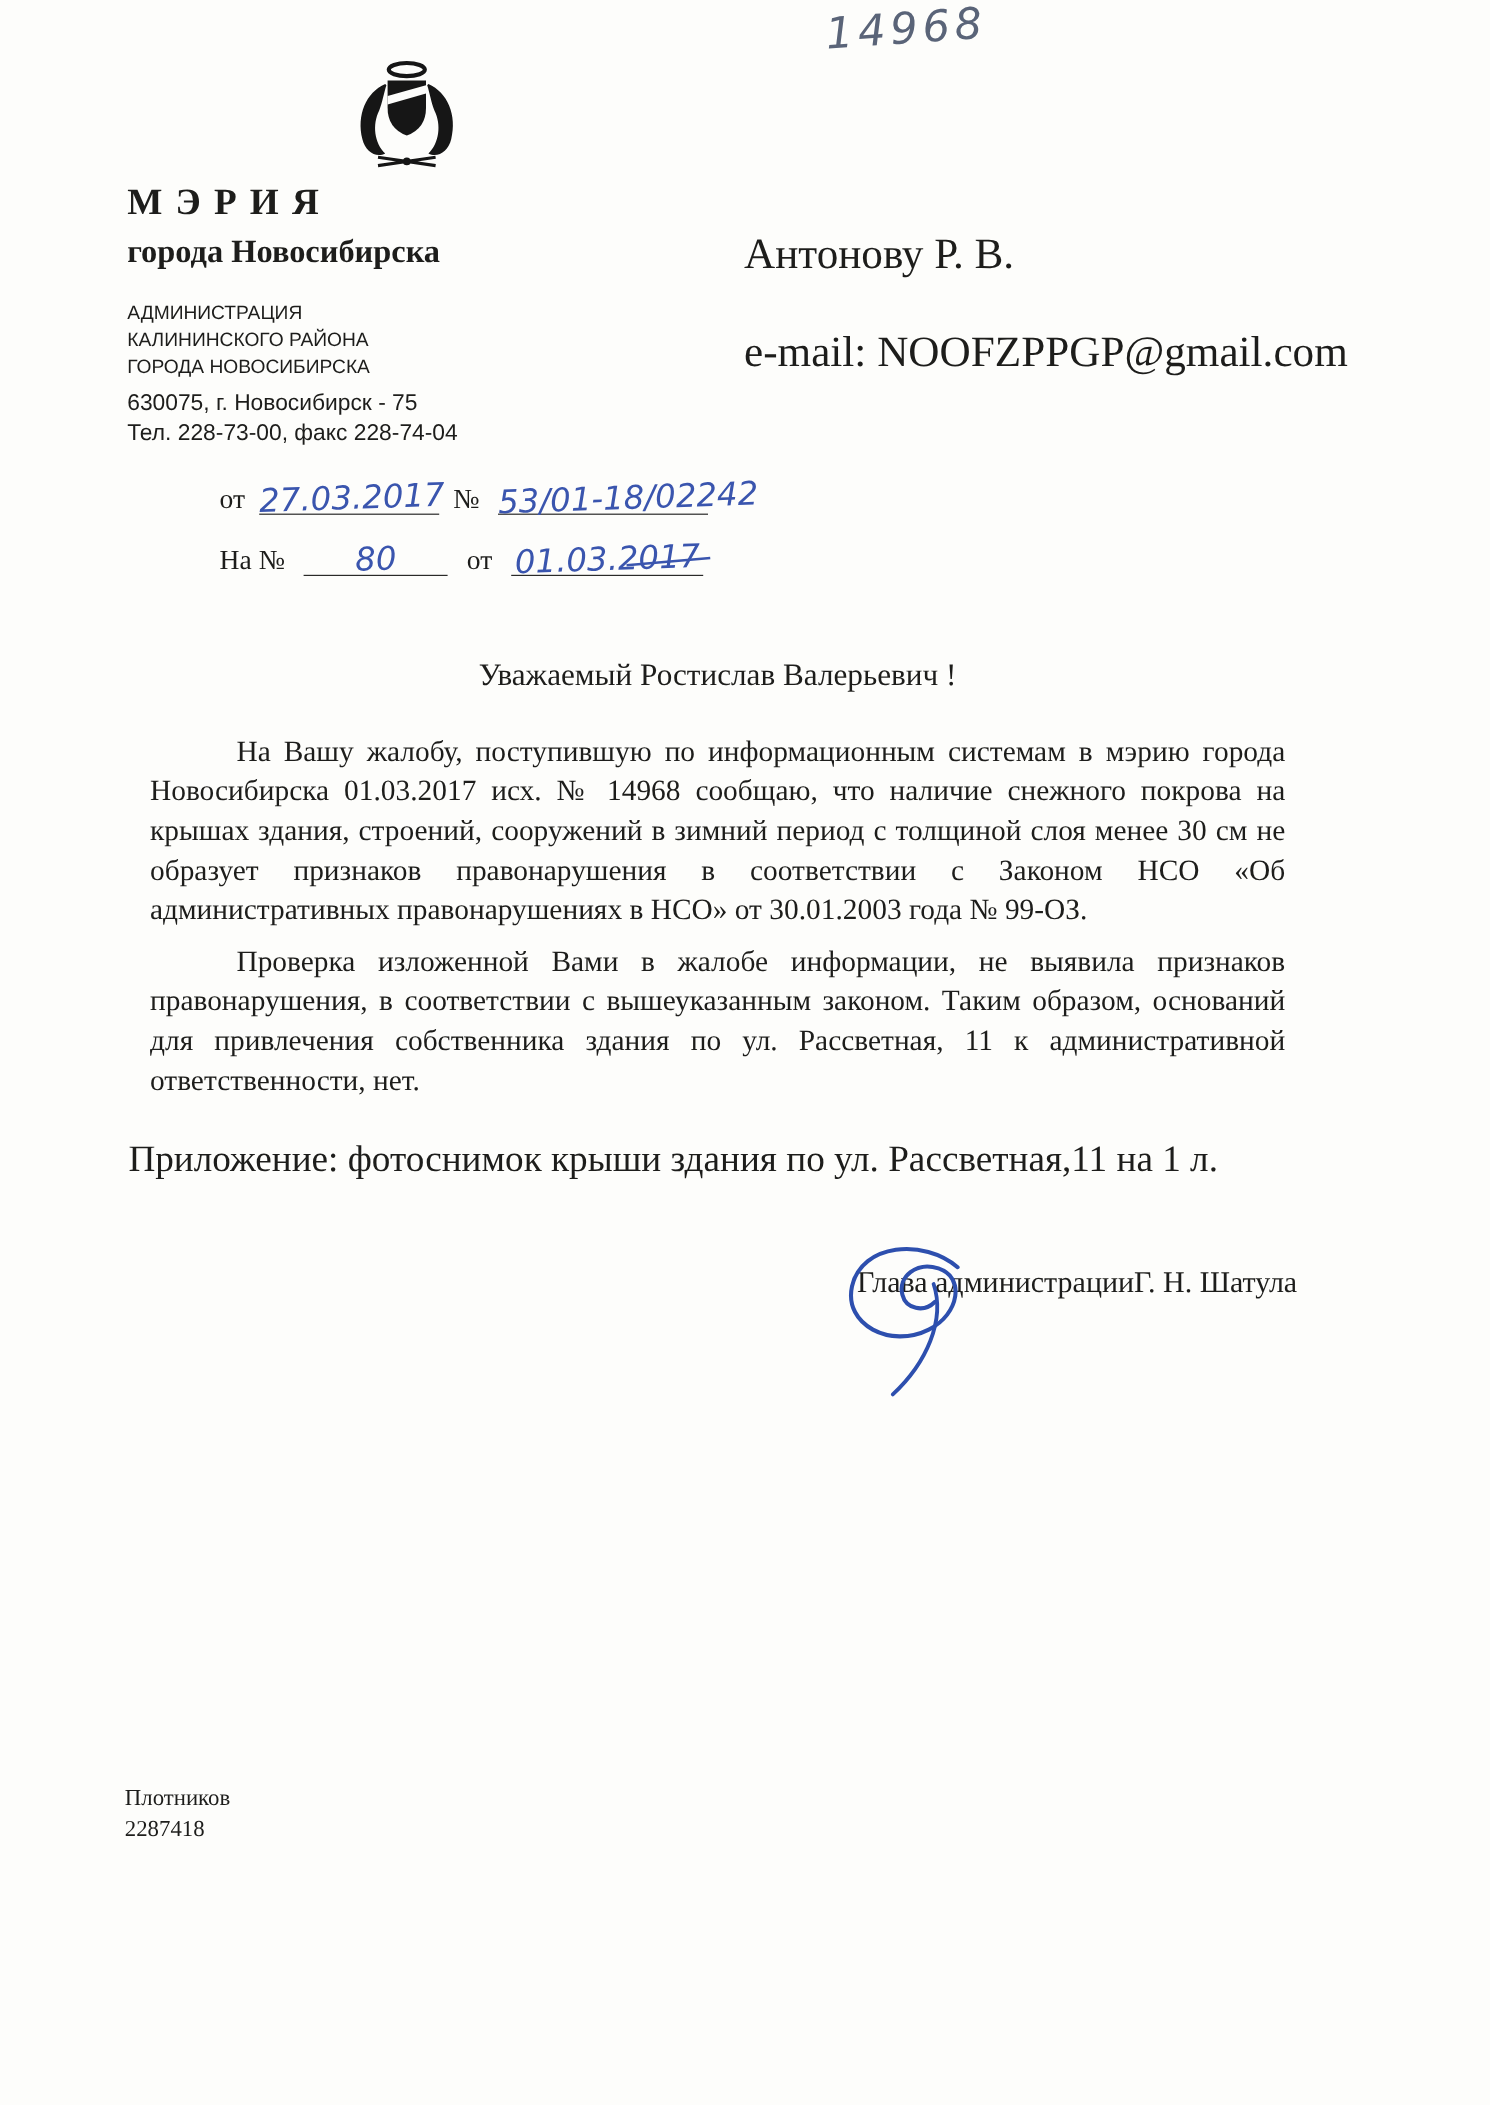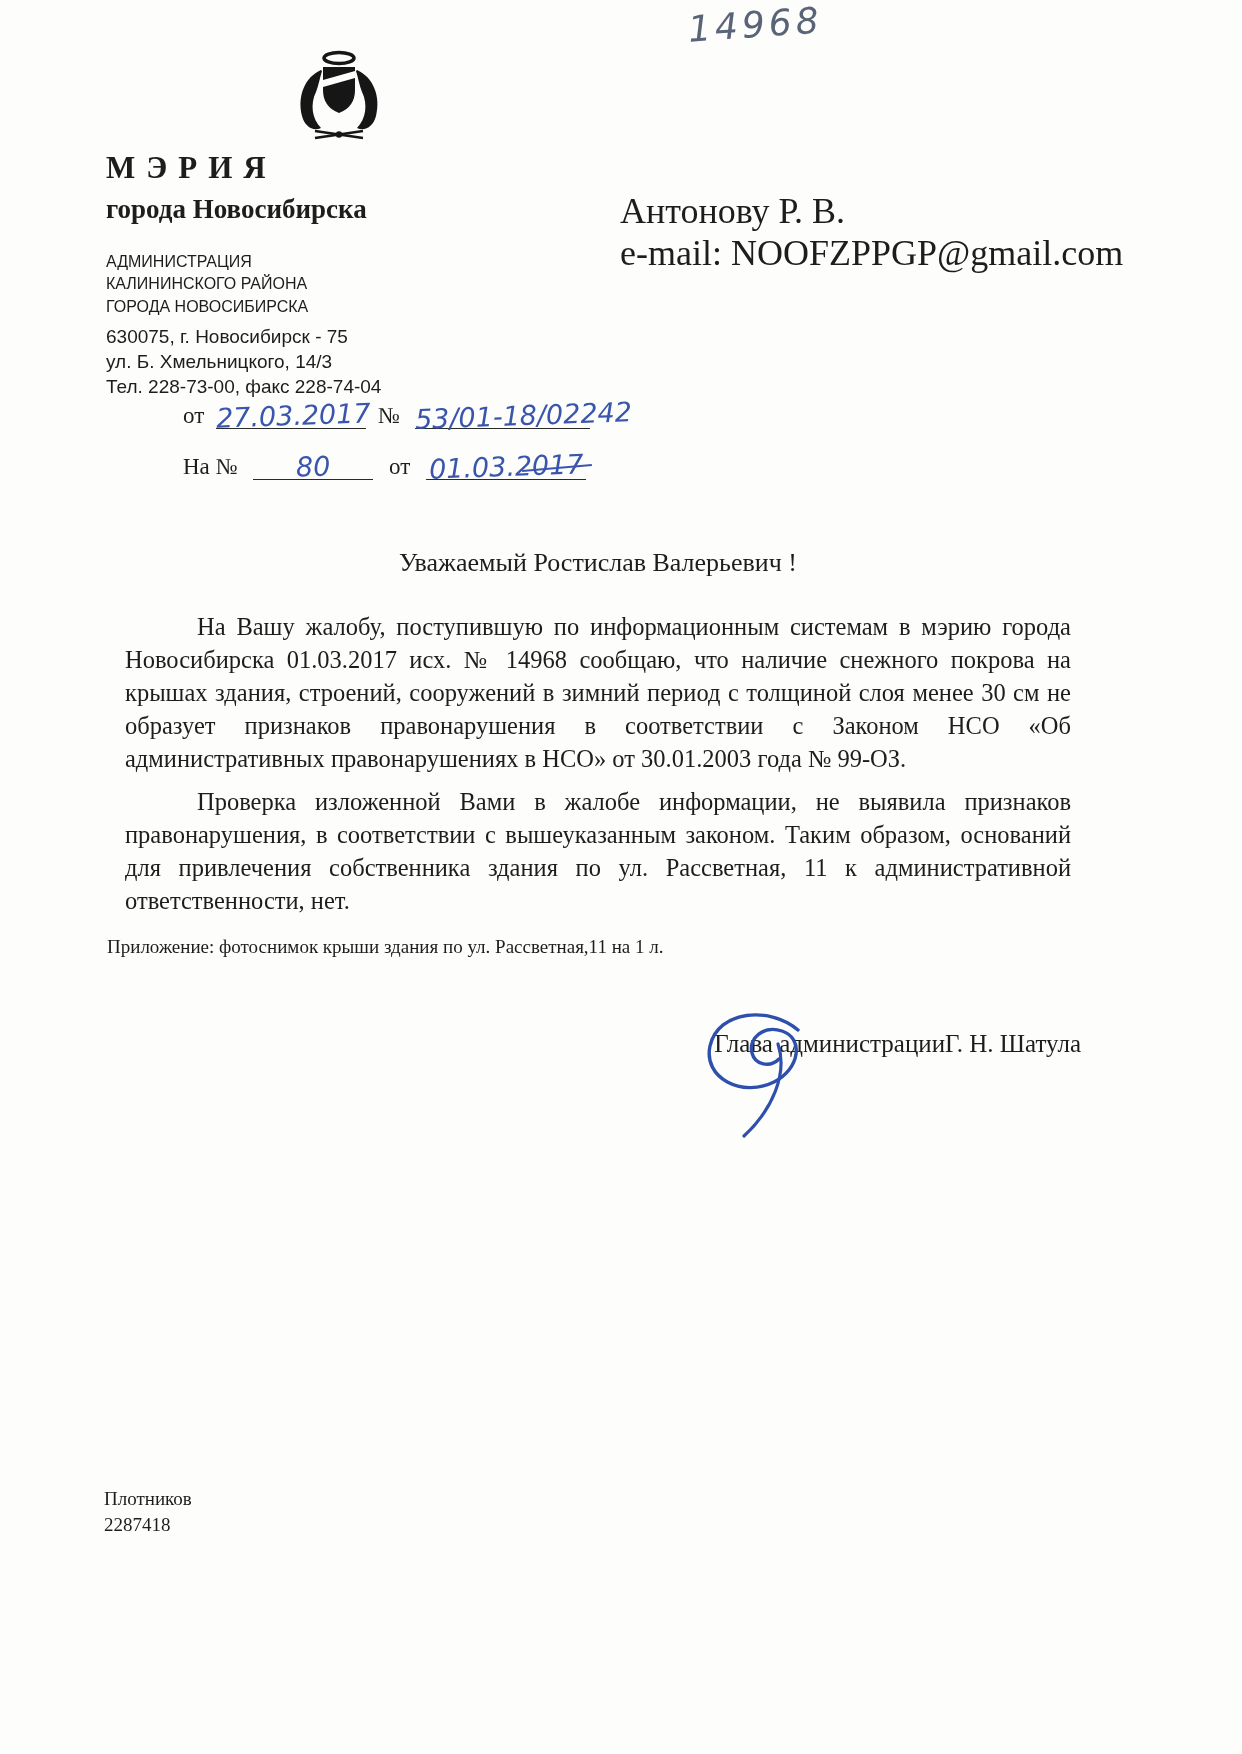--- a/index.html
+++ b/index.html
@@ -41,21 +41,21 @@
   .dept{
     font-family:"Liberation Sans", sans-serif;
     font-size:16px;line-height:1.4;margin-top:26px;
   }
   .addr{
     font-family:"Liberation Sans", sans-serif;
     font-size:19px;line-height:1.32;margin-top:6px;
   }
   
   .recipient{position:absolute;left:620px;top:190px;font-size:36px;}
-  .recipient .email-row{}
+  .recipient .email-row{margin-top:40px;}
   
   .refs{position:absolute;left:183px;top:402px;font-size:23px;}
   .ref-row{margin-bottom:24px;white-space:nowrap;}
   .blank{
     display:inline-block;
     border-bottom:1.6px solid #2a2a28;
     text-align:center;
     height:26px;
     vertical-align:bottom;
     position:relative;
@@ -73,21 +73,21 @@
   }
   
   .body-block{position:absolute;left:115px;top:548px;width:966px;}
   .salutation{text-align:center;font-size:26px;margin:0;}
   .para{
     font-size:24.5px;line-height:33px;
     text-align:justify;text-indent:72px;
     margin:10px;
   }
   .p1{margin-top:32px;}
-  .attachment{font-size:19px;margin-left:-8px;}
+  .attachment{font-size:31px;margin-left:-8px;}
   .sign-row{
     position:relative;
     margin-top:72px;
     display:flex;justify-content:flex-end;
     font-size:25px;
   }
   .sign-title{margin-left:-6px;}
   .sign-name{}
   .signature-svg{position:absolute;left:555px;top:-28px;}
   
@@ -116,21 +116,20 @@
   <div class="letterhead">
     <p class="org1">МЭРИЯ</p>
     <p class="org2">города Новосибирска</p>
     <div class="dept">
       <div>АДМИНИСТРАЦИЯ</div>
       <div>КАЛИНИНСКОГО РАЙОНА</div>
       <div>ГОРОДА НОВОСИБИРСКА</div>
     </div>
     <div class="addr">
       <div>630075, г. Новосибирск - 75</div>
-      <div>ул. Б. Хмельницкого, 14/3</div>
       <div>Тел. 228-73-00, факс 228-74-04</div>
     </div>
   </div>
 
   <div class="recipient">
     <div>Антонову Р. В.</div>
     <div class="email-row">
       <span>e-mail:</span>
       <span>NOOFZPPGP@gmail.com</span>
     </div>

